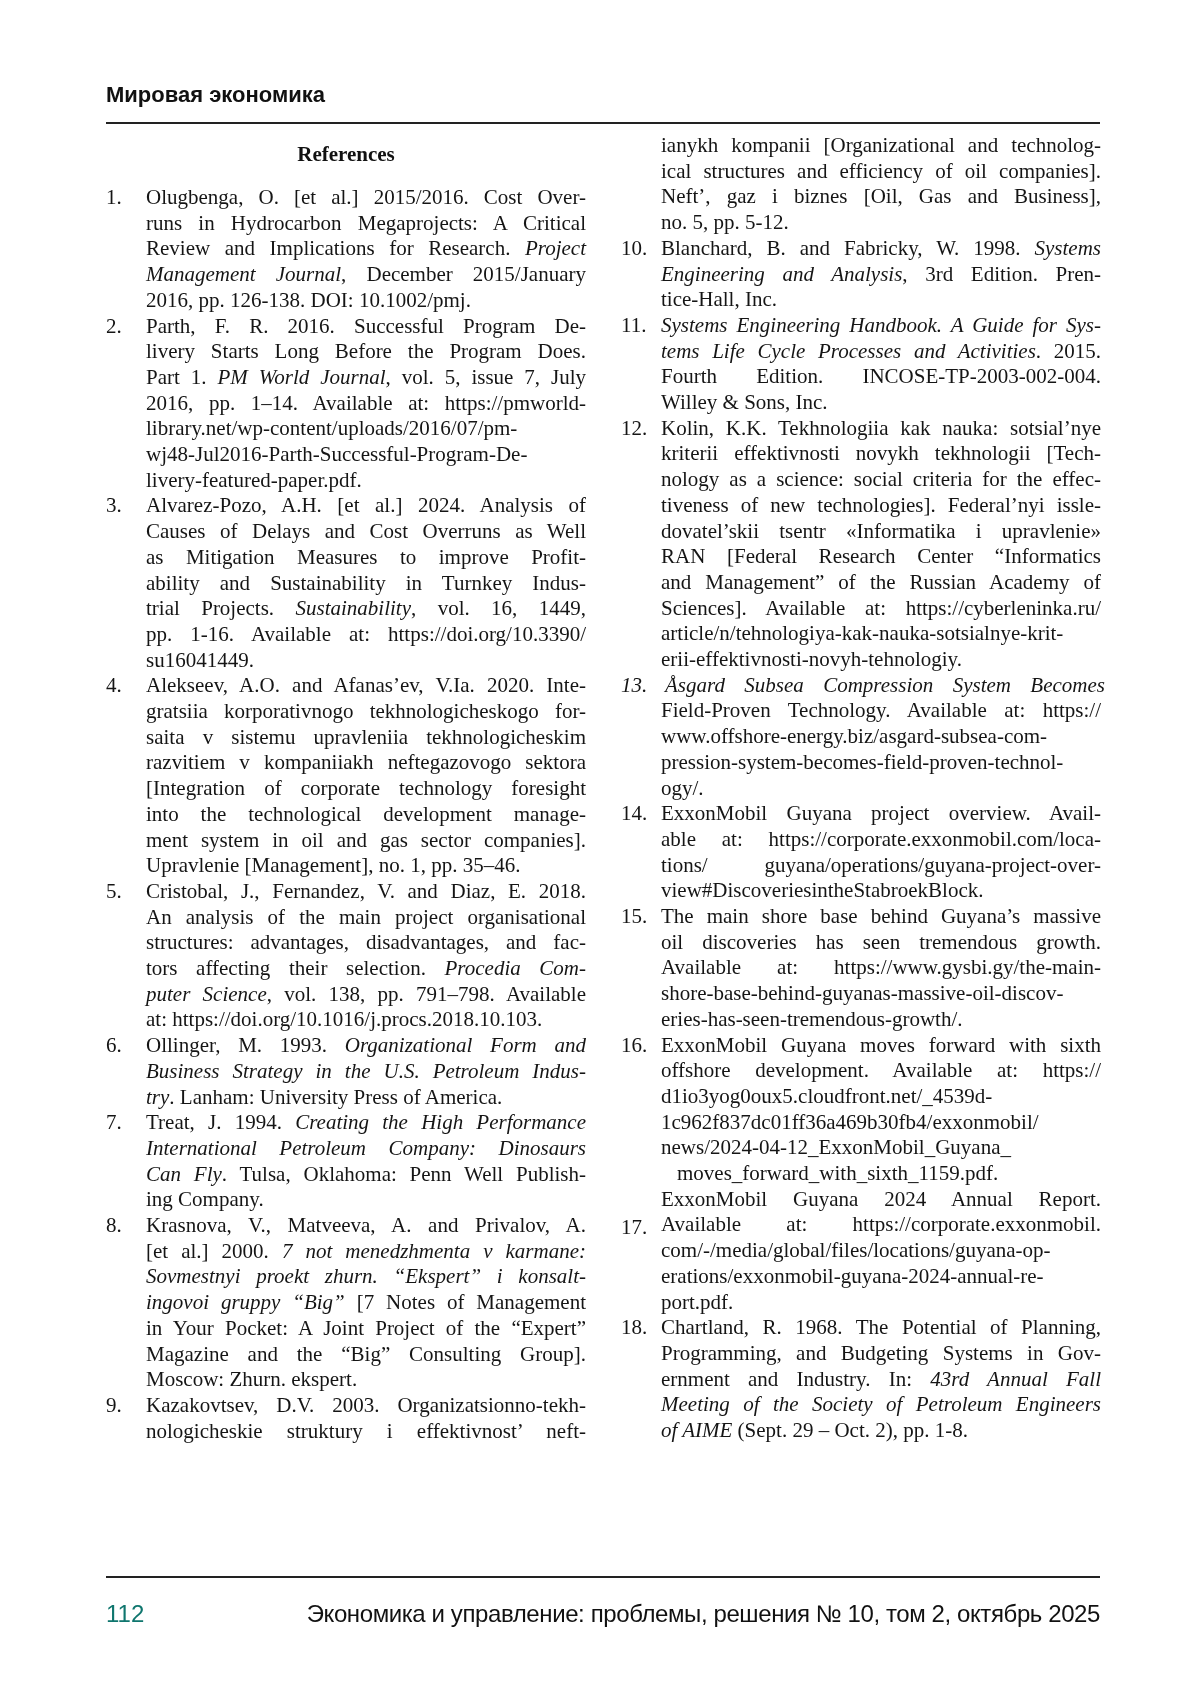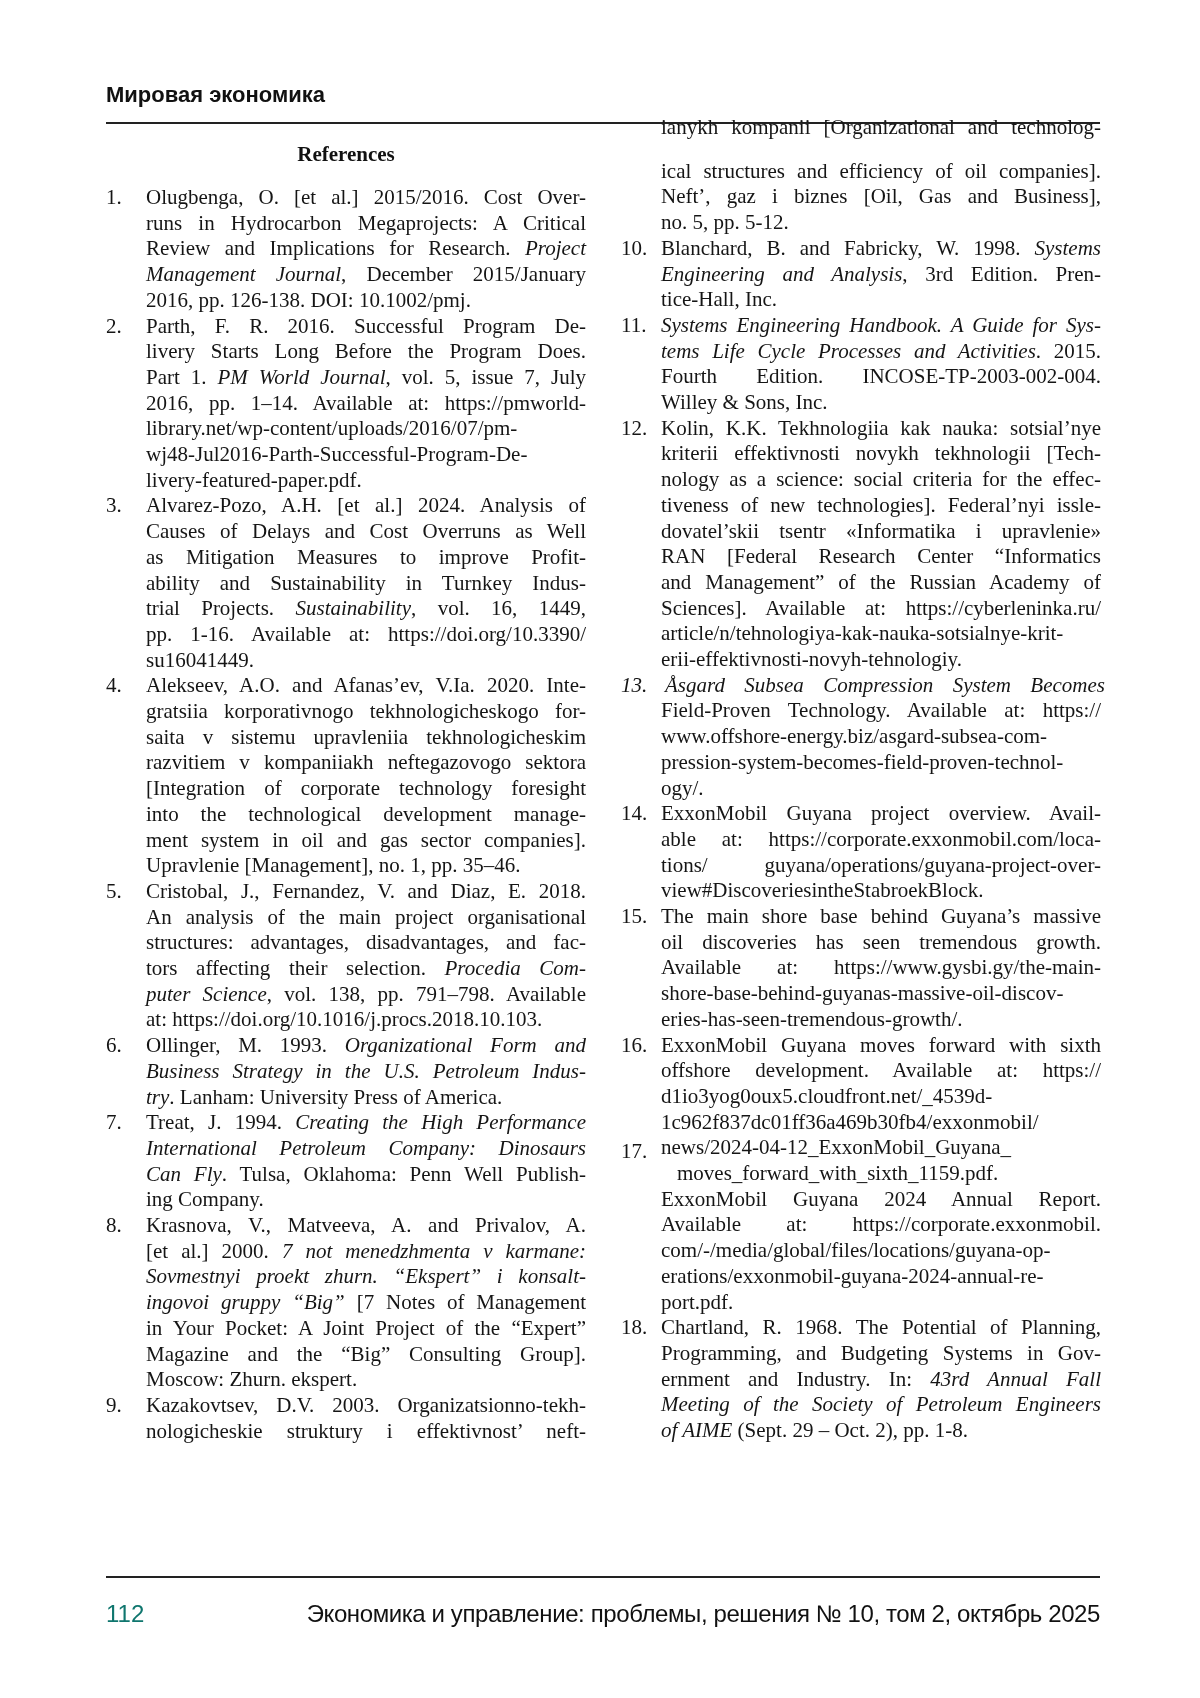--- a/index.html
+++ b/index.html
@@ -97,21 +97,21 @@
     <div class="line ref-text" style="top: 1262.4px; left: 40px; width: 440px;"><i>Sovmestnyi proekt zhurn. “Ekspert” i konsalt-</i></div>
     <div class="line ref-text" style="top: 1288.1px; left: 40px; width: 440px;"><i>ingovoi gruppy “Big”</i> [7 Notes of Management</div>
     <div class="line ref-text" style="top: 1313.8px; left: 40px; width: 440px;">in Your Pocket: A Joint Project of the “Expert”</div>
     <div class="line ref-text" style="top: 1339.5px; left: 40px; width: 440px;">Magazine and the “Big” Consulting Group].</div>
     <div class="line ref-text last" style="top: 1365.2px; left: 40px; width: 440px;">Moscow: Zhurn. ekspert.</div>
     <div class="num" style="top: 1390.9px;">9.</div>
     <div class="line ref-text" style="top: 1390.9px; left: 40px; width: 440px;">Kazakovtsev, D.V. 2003. Organizatsionno-tekh-</div>
     <div class="line ref-text" style="top: 1416.6px; left: 40px; width: 440px;">nologicheskie struktury i effektivnost’ neft-</div>
   </div>
 <div class="col right">
-    <div class="line ref-text" style="top: 113px; left: 40px; width: 440px;">ianykh kompanii [Organizational and technolog-</div>
+    <div class="line ref-text" style="top: 131px; left: 40px; width: 440px;">ianykh kompanii [Organizational and technolog-</div>
     <div class="line ref-text" style="top: 156.7px; left: 40px; width: 440px;">ical structures and efficiency of oil companies].</div>
     <div class="line ref-text" style="top: 182.4px; left: 40px; width: 440px;">Neft’, gaz i biznes [Oil, Gas and Business],</div>
     <div class="line ref-text last" style="top: 208.1px; left: 40px; width: 440px;">no. 5, pp. 5-12.</div>
     <div class="num" style="top: 233.8px;">10.</div>
     <div class="line ref-text" style="top: 233.8px; left: 40px; width: 440px;">Blanchard, B. and Fabricky, W. 1998. <i>Systems</i></div>
     <div class="line ref-text" style="top: 259.5px; left: 40px; width: 440px;"><i>Engineering and Analysis</i>, 3rd Edition. Pren-</div>
     <div class="line ref-text last" style="top: 285.2px; left: 40px; width: 440px;">tice-Hall, Inc.</div>
     <div class="num" style="top: 310.9px;">11.</div>
     <div class="line ref-text" style="top: 310.9px; left: 40px; width: 440px;"><i>Systems Engineering Handbook. A Guide for Sys-</i></div>
     <div class="line ref-text" style="top: 336.6px; left: 40px; width: 440px;"><i>tems Life Cycle Processes and Activities</i>. 2015.</div>
@@ -145,21 +145,21 @@
     <div class="line ref-text" style="top: 953.4px; left: 40px; width: 440px;">Available at: https://www.gysbi.gy/the-main-</div>
     <div class="line ref-text" style="top: 979.1px; left: 40px; width: 440px;">shore-base-behind-guyanas-massive-oil-discov-</div>
     <div class="line ref-text last" style="top: 1004.8px; left: 40px; width: 440px;">eries-has-seen-tremendous-growth/.</div>
     <div class="num" style="top: 1030.5px;">16.</div>
     <div class="line ref-text" style="top: 1030.5px; left: 40px; width: 440px;">ExxonMobil Guyana moves forward with sixth</div>
     <div class="line ref-text" style="top: 1056.2px; left: 40px; width: 440px;">offshore development. Available at: https://</div>
     <div class="line ref-text" style="top: 1081.9px; left: 40px; width: 440px;">d1io3yog0oux5.cloudfront.net/_4539d-</div>
     <div class="line ref-text" style="top: 1107.6px; left: 40px; width: 440px;">1c962f837dc01ff36a469b30fb4/exxonmobil/</div>
     <div class="line ref-text" style="top: 1133.3px; left: 40px; width: 440px;">news/2024-04-12_ExxonMobil_Guyana_</div>
     <div class="line ref-text last" style="top: 1159px; left: 40px; width: 440px; margin-left: 16px;">moves_forward_with_sixth_1159.pdf.</div>
-    <div class="num" style="top: 1137px;">17.</div>
+    <div class="num" style="top: 1213px;">17.</div>
     <div class="line ref-text" style="top: 1184.7px; left: 40px; width: 440px;">ExxonMobil Guyana 2024 Annual Report.</div>
     <div class="line ref-text" style="top: 1210.4px; left: 40px; width: 440px;">Available at: https://corporate.exxonmobil.</div>
     <div class="line ref-text" style="top: 1236.1px; left: 40px; width: 440px;">com/-/media/global/files/locations/guyana-op-</div>
     <div class="line ref-text" style="top: 1261.8px; left: 40px; width: 440px;">erations/exxonmobil-guyana-2024-annual-re-</div>
     <div class="line ref-text last" style="top: 1287.5px; left: 40px; width: 440px;">port.pdf.</div>
     <div class="num" style="top: 1313.2px;">18.</div>
     <div class="line ref-text" style="top: 1313.2px; left: 40px; width: 440px;">Chartland, R. 1968. The Potential of Planning,</div>
     <div class="line ref-text" style="top: 1338.9px; left: 40px; width: 440px;">Programming, and Budgeting Systems in Gov-</div>
     <div class="line ref-text" style="top: 1364.6px; left: 40px; width: 440px;">ernment and Industry. In: <i>43rd Annual Fall</i></div>
     <div class="line ref-text" style="top: 1390.3px; left: 40px; width: 440px;"><i>Meeting of the Society of Petroleum Engineers</i></div>

